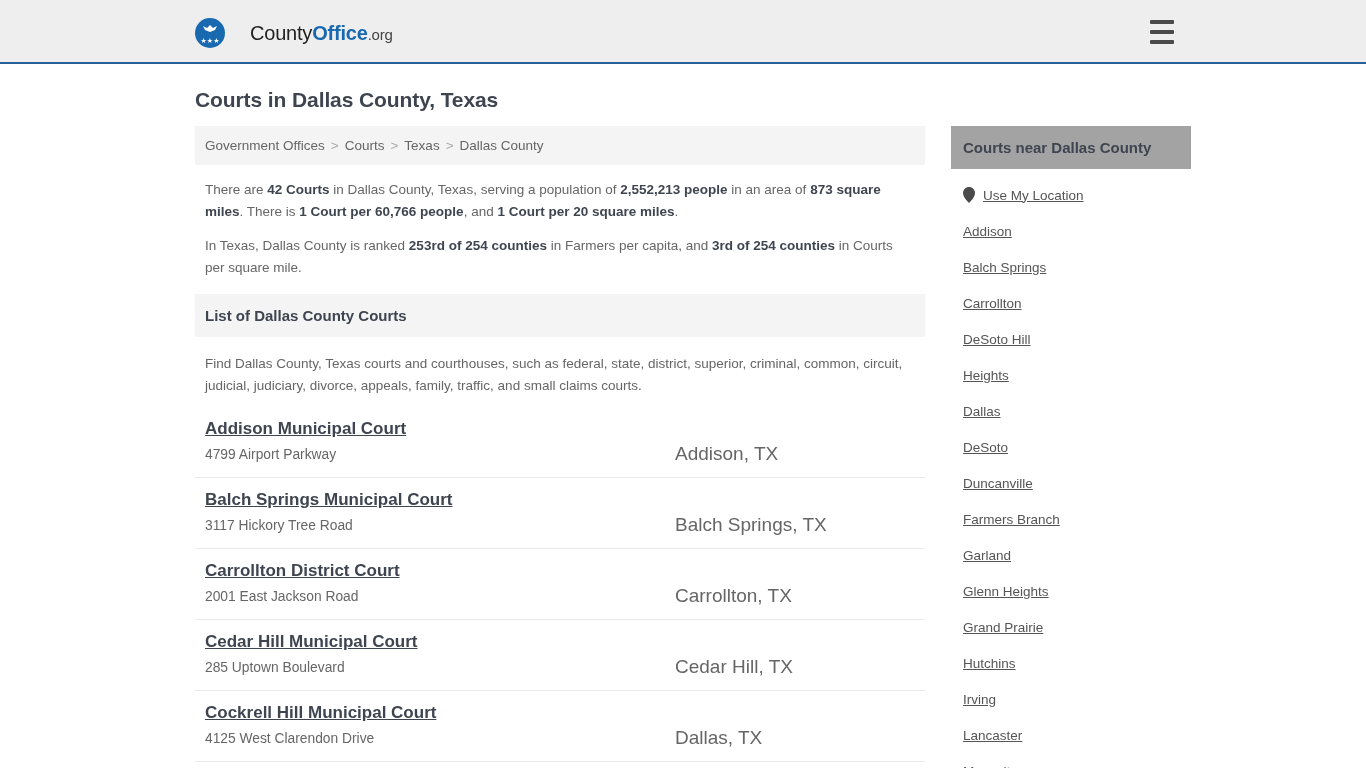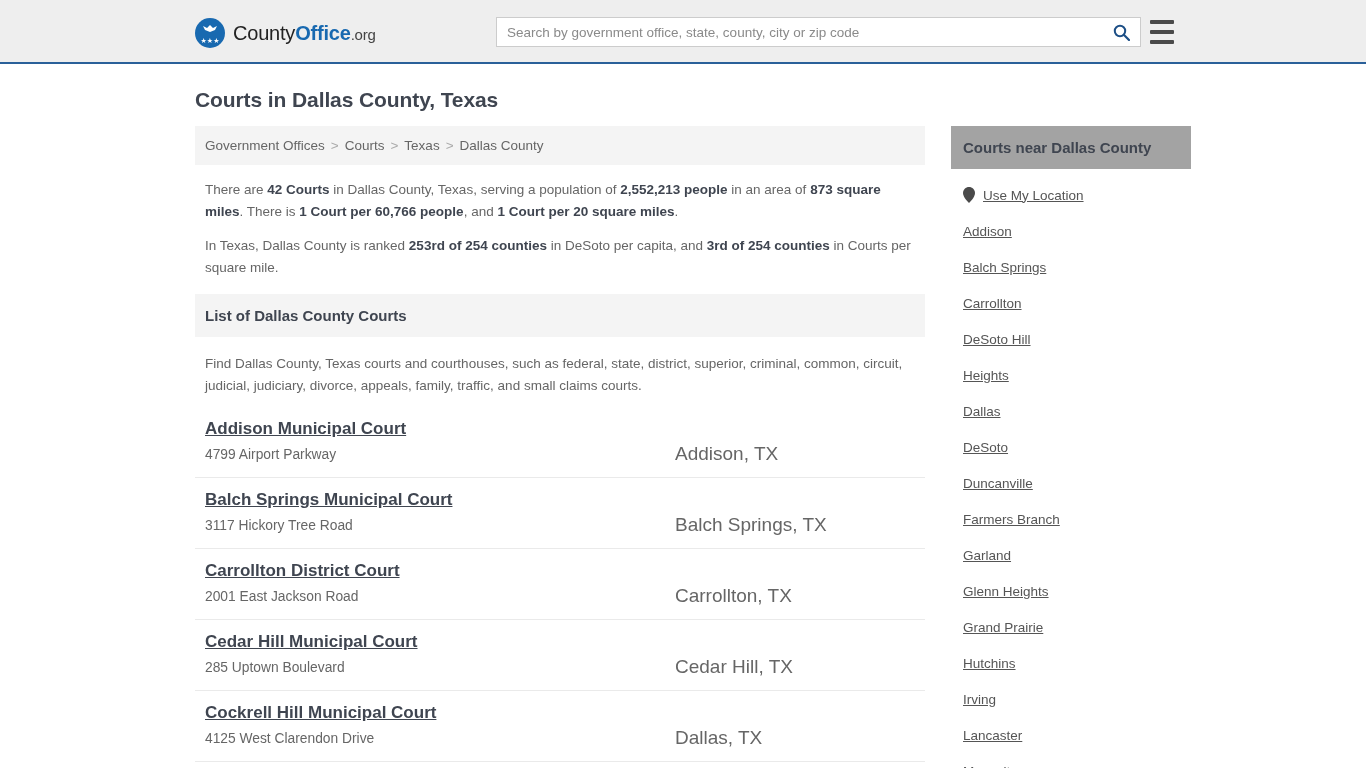--- a/index.html
+++ b/index.html
@@ -48,21 +48,21 @@
     position: absolute;
     left: 50%; bottom: 4px;
     transform: translateX(-50%);
     font-size: 7px;
     color: #ffffff;
     letter-spacing: 0px;
     line-height: 7px;
     white-space: nowrap;
   }
   .logo-text {
-    margin-left: 8px;
+    margin-left: 25px;
     font-size: 20px;
     color: #222222;
     letter-spacing: -0.2px;
     white-space: nowrap;
   }
   .logo-text .bold-blue { color: #1869b0; font-weight: bold; }
   .logo-text .county { font-weight: normal; }
   .logo-text .org { font-size: 15px; color: #444444; }
 
   .search-area {
@@ -236,50 +236,41 @@
   <a class="logo-wrap">
     <span class="logo-mark">
       <svg class="eagle" viewBox="0 0 20 9">
         <path d="M10 0 L13 3 L17 1 L15 5 L10 7 L5 5 L3 1 L7 3 Z" fill="#ffffff"></path>
       </svg>
       <span class="stars">★★★</span>
     </span>
     <span class="logo-text"><span class="county">County</span><span class="bold-blue">Office</span><span class="org">.org</span></span>
   </a>
 
-  <div class="search-area">
-    <input class="search-input" type="text" placeholder="Search by government office, state, county, city or zip code" style="">
-    <button class="search-btn">
-      <svg width="17" height="17" viewBox="0 0 17 17">
-        <circle cx="7" cy="7" r="5.2" fill="none" stroke="#1d4f86" stroke-width="2"></circle>
-        <line x1="10.8" y1="10.8" x2="16" y2="16" stroke="#1d4f86" stroke-width="2.2" stroke-linecap="round"></line>
-      </svg>
-    </button>
-  </div>
 
   <button class="menu-btn">
     <span></span>
     <span></span>
     <span></span>
   </button>
 </div>
 
 <div class="page">
 
   <h1 class="page-title">Courts in Dallas County, Texas</h1>
 
   <div class="columns">
 
     <div class="col-main">
 
       <div class="panel-bar" id="breadcrumb"><a class="crumb-link">Government Offices</a><span class="crumb-sep">&gt;</span><a class="crumb-link">Courts</a><span class="crumb-sep">&gt;</span><a class="crumb-link">Texas</a><span class="crumb-sep">&gt;</span><a class="crumb-link">Dallas County</a></div>
 
       <div class="stats">
         <p id="stat-p1"><span>There are </span><b>42 Courts</b><span> in Dallas County, Texas, serving a population of </span><b>2,552,213 people</b><span> in an area of </span><b>873 square miles</b><span>. There is </span><b>1 Court per 60,766 people</b><span>, and </span><b>1 Court per 20 square miles</b><span>.</span></p>
-        <p id="stat-p2"><span>In Texas, Dallas County is ranked </span><b>253rd of 254 counties</b><span> in DeSoto per capita, and </span><b>3rd of 254 counties</b><span> in Courts per square mile.</span></p>
+        <p id="stat-p2"><span>In Texas, Dallas County is ranked </span><b>253rd of 254 counties</b><span> in Farmers per capita, and </span><b>3rd of 254 counties</b><span> in Courts per square mile.</span></p>
       </div>
 
       <div class="panel-bar heading">List of Dallas County Courts</div>
 
       <div class="list-desc">Find Dallas County, Texas courts and courthouses, such as federal, state, district, superior, criminal, common, circuit, judicial, judiciary, divorce, appeals, family, traffic, and small claims courts.</div>
 
       <div id="court-list">
           <div class="court-row">
             <div class="court-info"><a class="court-name">Addison Municipal Court</a><div class="court-addr">4799 Airport Parkway</div></div>
             <div class="court-city">Addison, TX</div>

